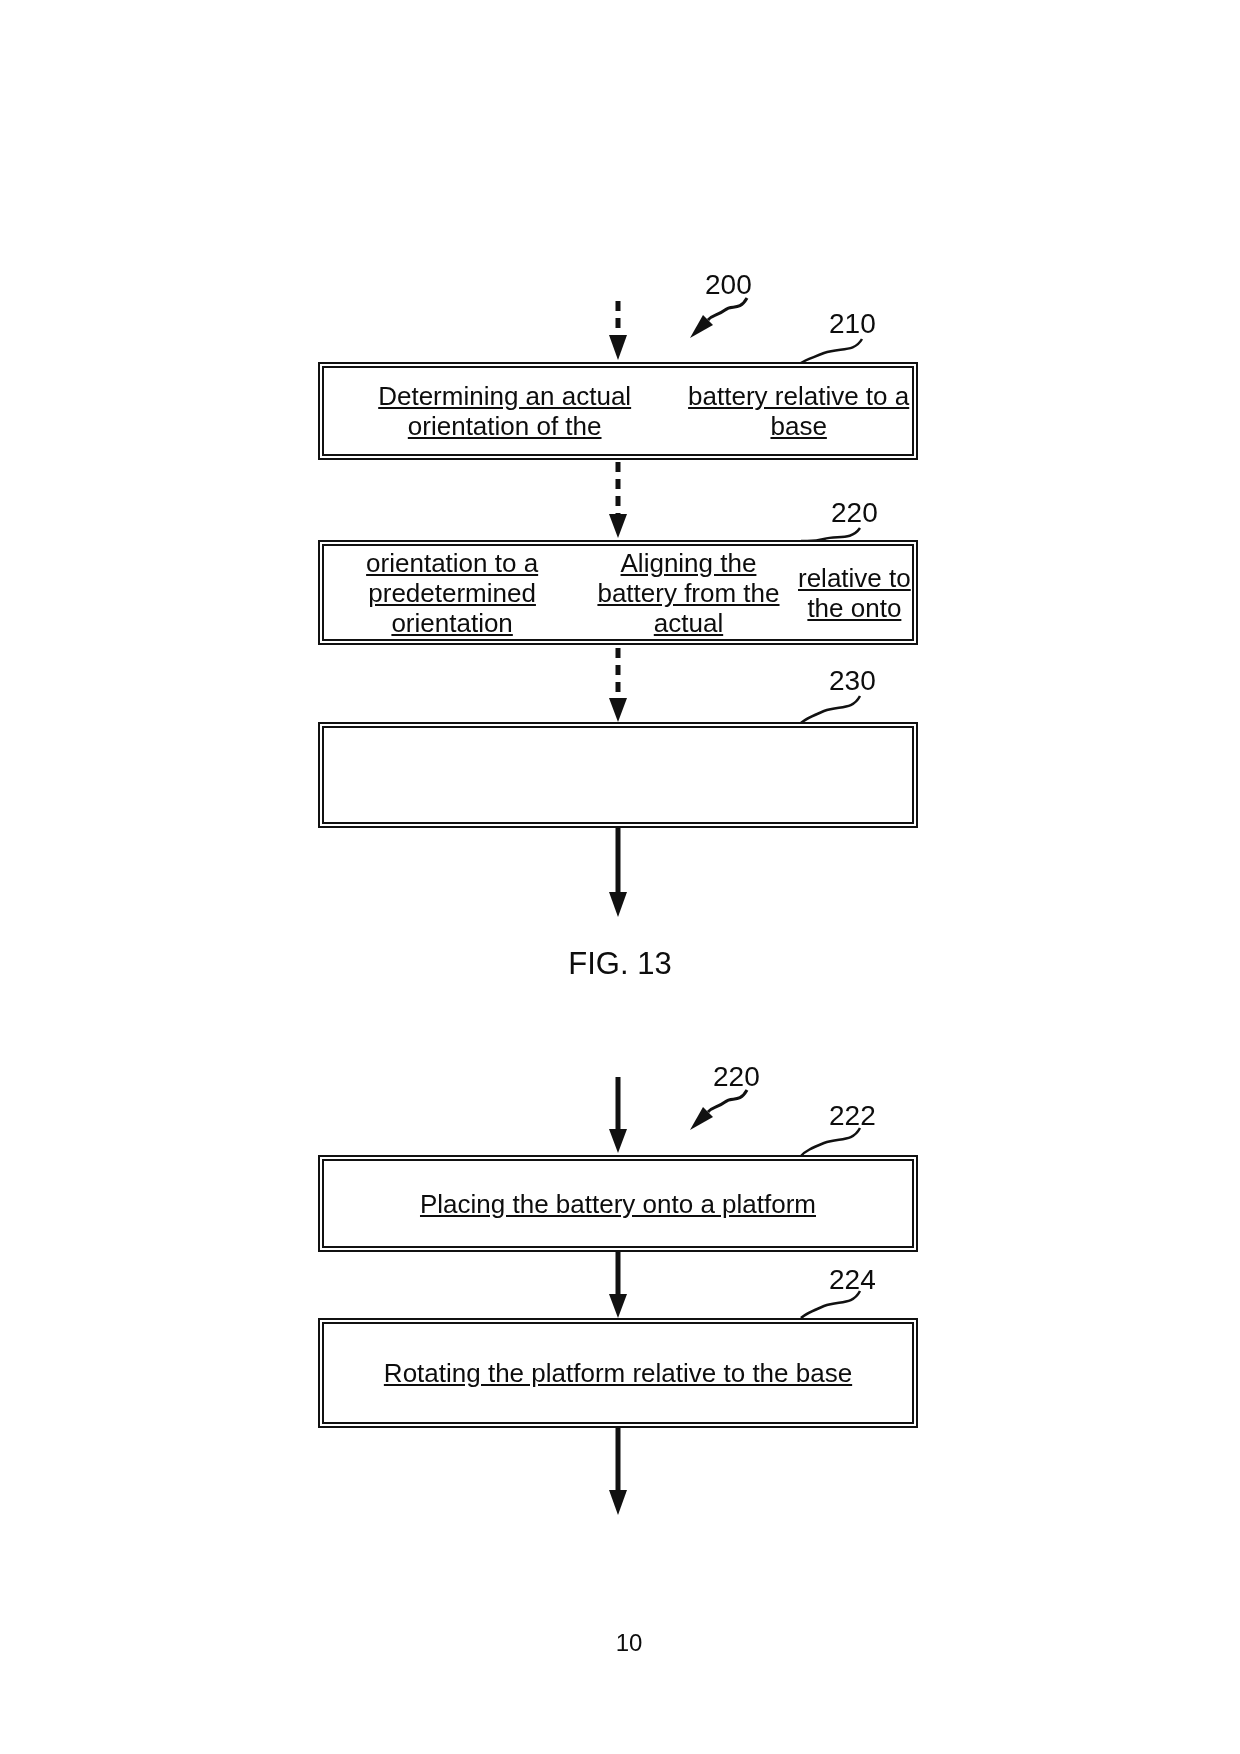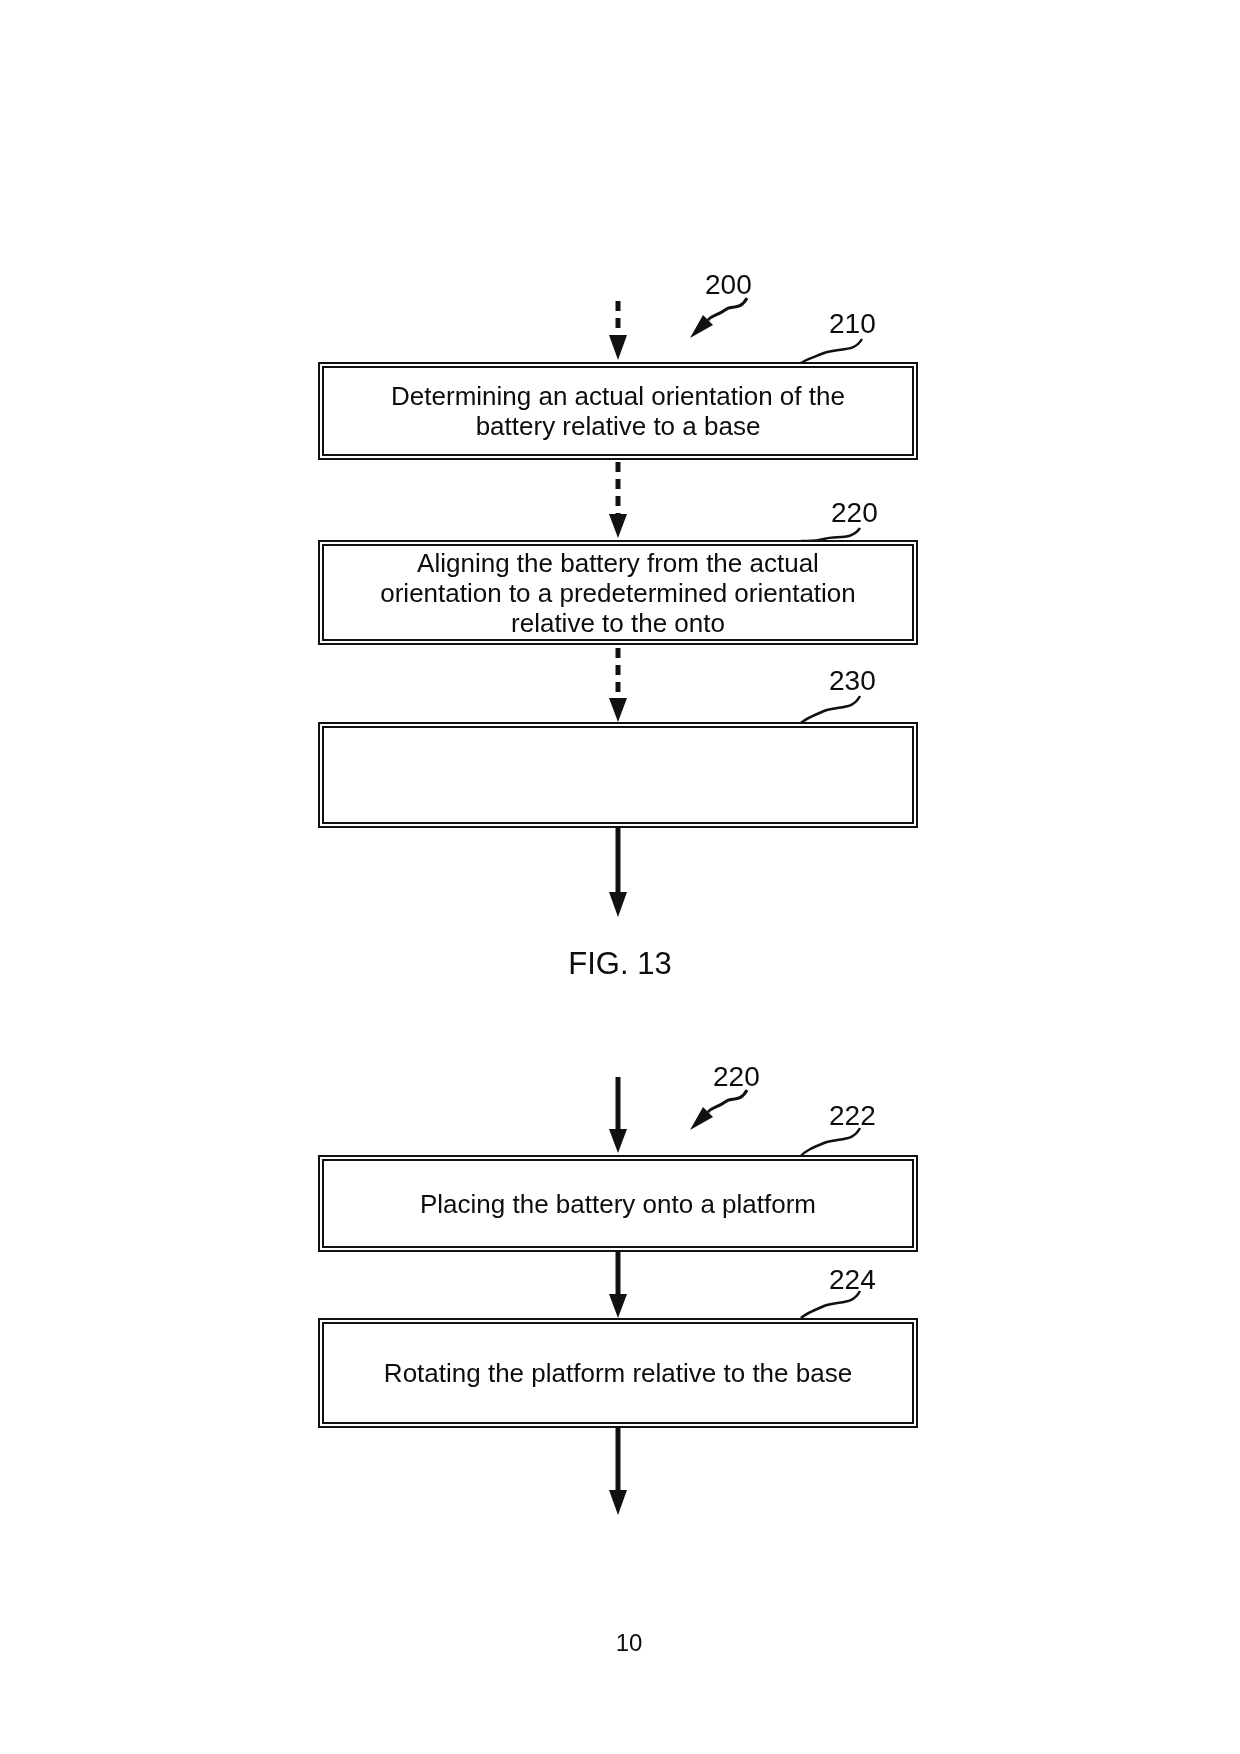--- a/index.html
+++ b/index.html
@@ -25,27 +25,28 @@
     width:600px;
     border:2px solid #111;
     padding:2px;
     background:#fff;
   }
   .pbox-in{
     border:2px solid #111;
     width:100%;
     height:100%;
     display:flex;
-    flex-direction:column;
+    flex-direction:row;
     align-items:center;
     justify-content:center;
     text-align:center;
     font-size:26px;
     line-height:30px;
     color:#0d0d0d;
+    text-decoration:underline;
   }
   .box-210{top:362px;height:98px;}
   .box-220{top:540px;height:105px;}
   .box-230{top:722px;height:106px;}
   .box-222{top:1155px;height:97px;}
   .box-224{top:1318px;height:110px;}
   .refnum{
     position:absolute;
     font-size:28px;
     line-height:1;
@@ -128,22 +129,22 @@
   <div class="pbox box-210">
     <div class="pbox-in">
         <div>Determining an actual orientation of the</div>
         <div>battery relative to a base</div>
       </div>
   </div>
 
   <div class="refnum" style="left:831px;top:499px;">220</div>
   <div class="pbox box-220">
     <div class="pbox-in">
+        <div>orientation to a predetermined orientation</div>
         <div>Aligning the battery from the actual</div>
-        <div>orientation to a predetermined orientation</div>
         <div>relative to the onto</div>
       </div>
   </div>
 
   <div class="refnum" style="left:829px;top:667px;">230</div>
   <div class="pbox box-230">
     <div class="pbox-in"></div>
   </div>
 
   <div class="caption" style="top:946px;">FIG. 13</div>

